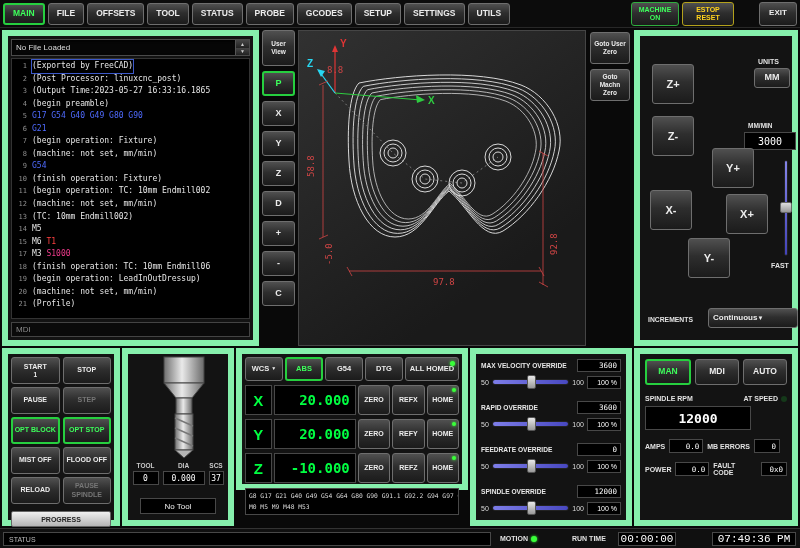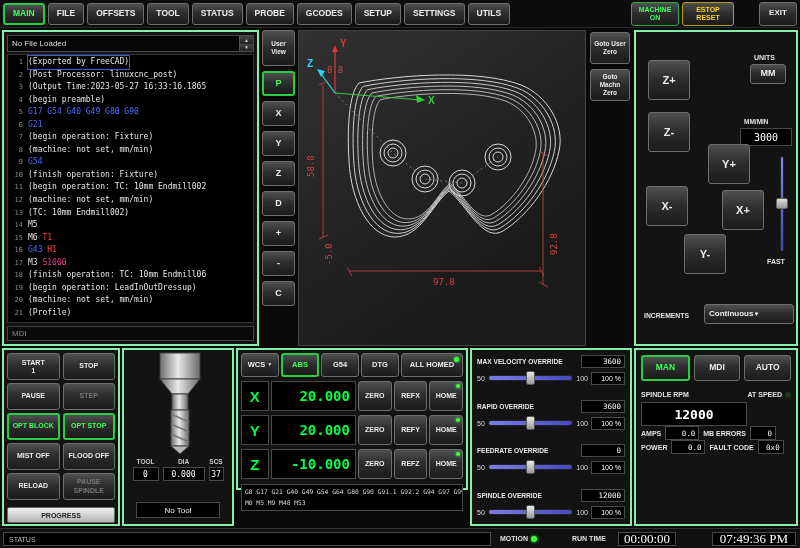--- a/index.html
+++ b/index.html
@@ -9,21 +9,21 @@
  background:linear-gradient(180deg,#505050 0%,#2e2e2e 45%,#1b1b1b 100%);
  border:1px solid #6e6e6e;border-radius:3px;color:#ececec;font-weight:bold;line-height:1.1;cursor:pointer}
 .btn.green{color:#3dff5b;border-color:#2fae3e}
 .btn.yellow{color:#ffd21e;border-color:#b3a11c}
 .btn.dim{color:#767676}
 .btn.active{border:2px solid #26cf3f;color:#3dff5b}
 .btn.blue{background:linear-gradient(#3f6ce0,#2347b0);border-color:#7b97ee;color:#fff}
 .sunken{background:#000;border:1px solid #484848;box-shadow:inset 0 1px 3px rgba(0,0,0,.95)}
 .led{width:6px;height:6px;border-radius:50%;background:#15391a;display:inline-block;flex:none}
 .led.on{background:#39ff39;box-shadow:0 0 3px #39ff39}
-.panel{position:absolute;background:#131313;border:2px solid #86efac}
+.panel{position:absolute;background:#131313;border:6px solid #86efac}
 .lbl{font-size:7px;font-weight:bold;color:#e2e2e2}
 
 
 #menubar{position:absolute;left:0;top:0;width:800px;height:28px;display:flex;align-items:center;gap:3px;padding:0 3px;background:#0c0c0c;border-bottom:1px solid #282828}
 .menu-list{display:contents}
 .menu-btn{height:22px;padding:0 8px;font-size:8.5px}
 .menu-btn.active{border:2px solid #26cf3f}
 #machine-on{width:48px;height:24px;font-size:7px;padding:0 2px}
 #estop{width:52px;height:24px;font-size:7px;padding:0 2px}
 #exit{width:38px;height:24px;font-size:8px;margin-left:22px}
@@ -123,32 +123,32 @@
 
 
 #mode-panel{left:634px;top:348px;width:164px;height:178px;padding:5px}
 #mode-row{display:flex;gap:4px}
 .mode-btn{flex:1;height:26px;font-size:8.5px}
 #spindle-labels{display:flex;justify-content:space-between;align-items:center;margin-top:10px}
 #at-speed{display:flex;align-items:center;gap:3px}
 #rpm-display{margin-top:4px;width:106px;height:24px;color:#fff;font-size:13px;font-weight:bold;font-family:"DejaVu Sans Mono",monospace;display:flex;align-items:center;justify-content:center}
 #spin-btns{display:flex;gap:4px;margin-top:11px}
 .spin-btn{flex:1;height:24px;font-size:8px}
-.stat-row{display:flex;align-items:center;gap:4px;}
+.stat-row{display:flex;align-items:center;gap:4px;margin-top:9px}
 .sbox{height:14px;display:flex;align-items:center;justify-content:flex-end;padding:0 3px;font-size:7.5px;color:#fff;font-family:"DejaVu Sans Mono",monospace}
 .sbox.w34{width:34px}.sbox.w26{width:26px}
 
 
 #statusbar{position:absolute;left:0;top:528px;width:800px;height:20px;background:#101010;border-top:1px solid #333}
 #status-box{position:absolute;left:3px;top:3px;width:488px;height:14px;font-size:7px;color:#bbb;display:flex;align-items:center;padding-left:5px}
 #motion{position:absolute;left:500px;top:6px;display:flex;align-items:center;gap:3px}
 #runtime-label{position:absolute;left:572px;top:6px}
 #runtime-box{position:absolute;left:618px;top:3px;width:58px;height:14px}
 #clock-box{position:absolute;left:712px;top:3px;width:84px;height:14px}
-#runtime-box,#clock-box{display:flex;align-items:center;justify-content:center;font-size:13px;color:#fff;font-family:Liberation Serif, serif}
+#runtime-box,#clock-box{display:flex;align-items:center;justify-content:center;font-size:11px;color:#fff;font-family:Liberation Mono, monospace}
 </style>
 </head>
 <body>
 
 <div id="menubar">
   <div class="menu-list">
     
   
       <button class="btn menu-btn active">MAIN</button>
     
@@ -254,24 +254,20 @@
       <div class="gcode-line">
         <span class="ln">14</span>
         <span class="segwrap"><span class="seg mcode">M5</span></span>
       </div>
 
       <div class="gcode-line">
         <span class="ln">15</span>
         <span class="segwrap"><span class="seg mcode">M6 </span><span class="seg tool">T1</span></span>
       </div>
 
-      <div class="gcode-line">
-        <span class="ln">16</span>
-        <span class="segwrap"><span class="seg gcode">G43 </span><span class="seg tool">H1</span></span>
-      </div>
 
       <div class="gcode-line">
         <span class="ln">17</span>
         <span class="segwrap"><span class="seg mcode">M3 </span><span class="seg sval">S1000</span></span>
       </div>
 
       <div class="gcode-line">
         <span class="ln">18</span>
         <span class="segwrap"><span class="seg comment">(finish operation: TC: 10mm Endmill06</span></span>
       </div>

